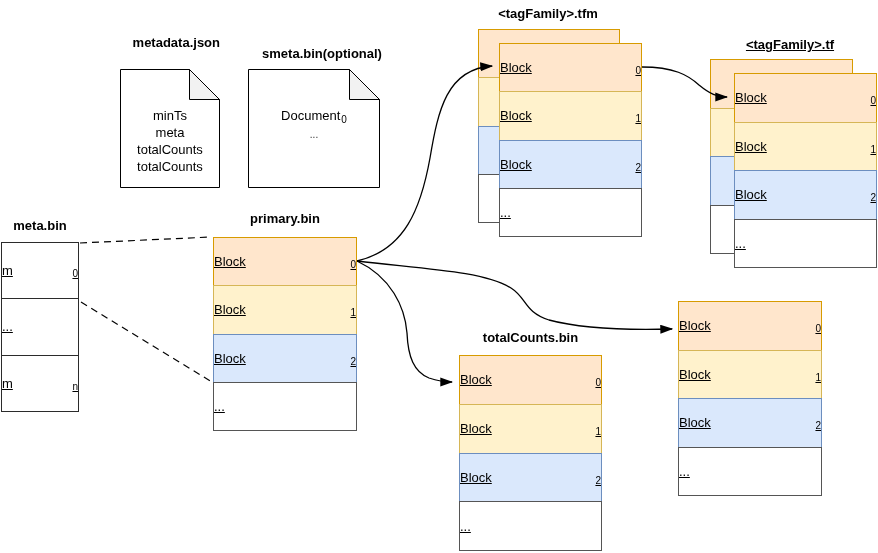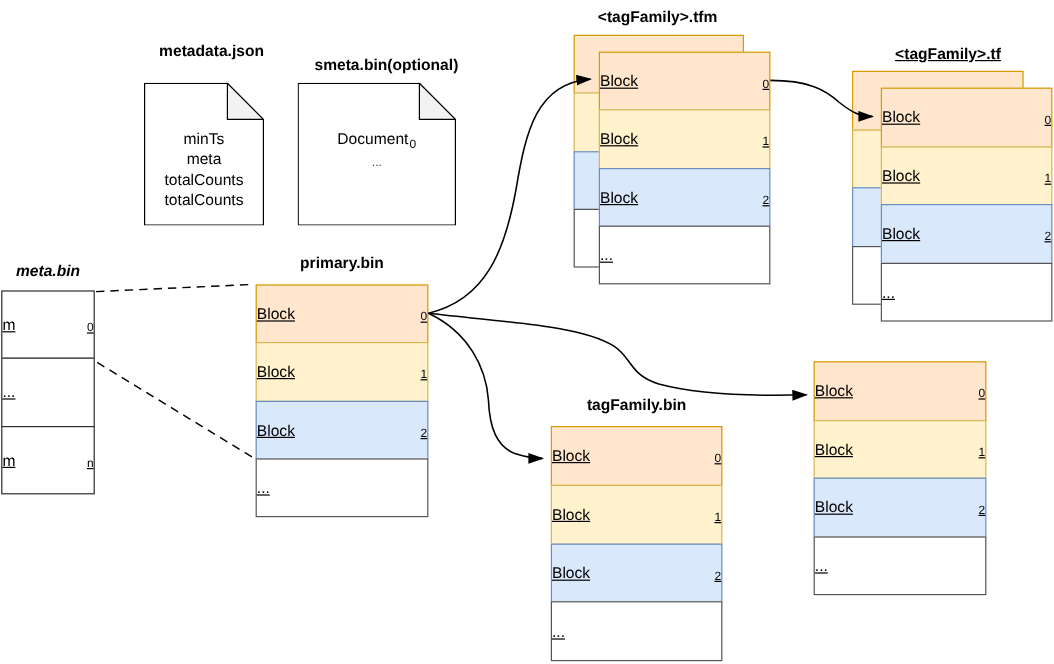--- a/index.html
+++ b/index.html
@@ -39,25 +39,25 @@
   
   #connectors{position:absolute;left:0;top:0;z-index:10;pointer-events:none;}
 </style>
 </head>
 <body>
 
 <div id="canvas">
 
   <div class="title" style="left:120px;top:36px;width:100px;text-align:right;">metadata.json</div>
   <div class="title" style="left:256px;top:47px;width:132px;text-align:center;">smeta.bin(optional)</div>
-  <div class="title" style="left:1px;top:219px;width:78px;font-style:italic;">meta.bin</div>
+  <div class="title" style="left:1px;top:219px;width:78px;">meta.bin</div>
   <div class="title" style="left:466px;top:7px;width:164px;">&lt;tagFamily&gt;.tfm</div>
   <div class="title" style="left:213px;top:212px;width:144px;">primary.bin</div>
   <div class="title" style="left:710px;top:38px;width:160px;text-decoration:underline;">&lt;tagFamily&gt;.tf</div>
-  <div class="title" style="left:459px;top:331px;width:143px;">tagFamily.bin</div>
+  <div class="title" style="left:459px;top:331px;width:143px;">totalCounts.bin</div>
   <div class="title" style="left:678px;top:278px;width:144px;margin-top:35px;">fv.bin</div>
 
   <div class="doc" style="left:120px;top:69px;width:100px;height:119px;">
     <svg width="100" height="119" viewBox="0 0 100 119">
       <path d="M0.5,0.5 L69.5,0.5 L99.5,30.5 L99.5,118.5 L0.5,118.5 Z" fill="#ffffff" stroke="#000000" stroke-width="1"></path>
       <path d="M69.5,0.5 L69.5,30.5 L99.5,30.5 Z" fill="#F2F2F2" stroke="#000000" stroke-width="1"></path>
     </svg>
     <div class="doc-lines">
       <div>minTs</div>
       <div>meta</div>

